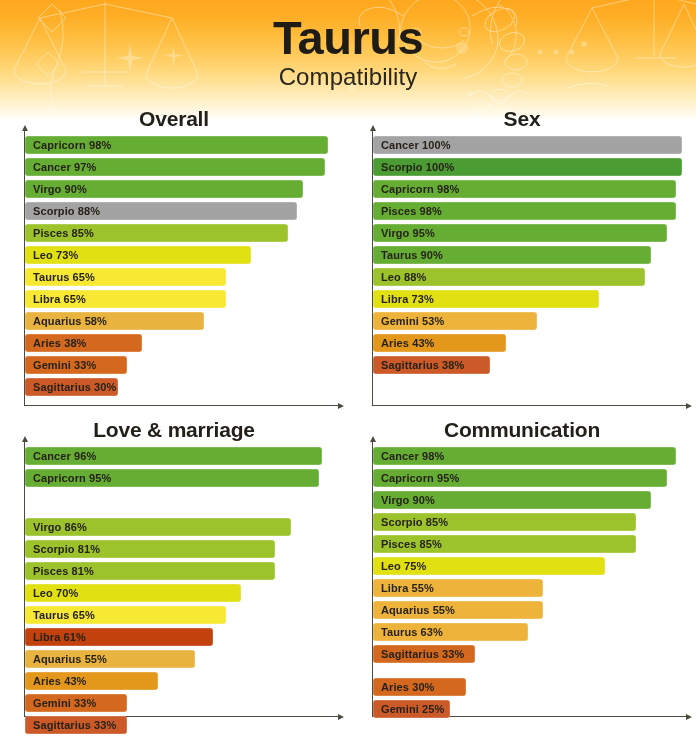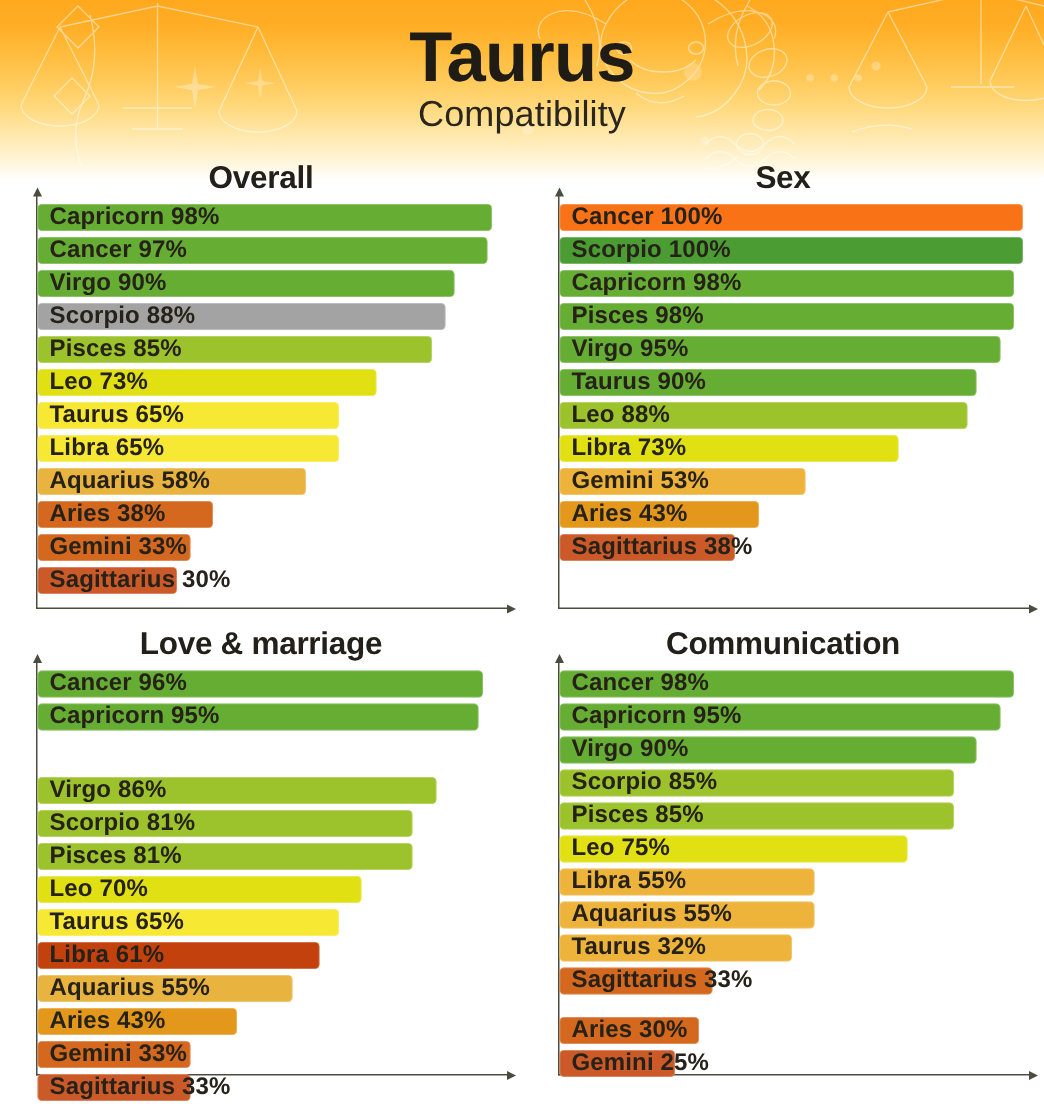--- a/index.html
+++ b/index.html
@@ -92,21 +92,21 @@
     position: relative;
     height: 18px;
     border-radius: 3px;
     min-width: 12px;
     box-shadow: 0 0 0 0.5px rgba(255,255,255,0.35) inset;
   }
   .bar-label {
     position: absolute;
     left: 8px; top: 0;
     height: 18px; line-height: 18px;
-    font-size: 16px; font-weight: 700; color: #262219;
+    font-size: 11px; font-weight: 700; color: #262219;
     white-space: nowrap;
     letter-spacing: 0.1px;
   }
 </style>
 </head>
 <body>
 
 <div id="page">
 
   <div class="header">
@@ -226,21 +226,21 @@
       </div>
     </div>
 
     <div class="chart-cell cell-1">
       <div class="chart-title">Sex</div>
       <div class="plot">
         <div class="axis-y"></div>
         <div class="axis-x"></div>
         <div class="bars">
             <div class="bar-row">
-              <div class="bar" style="width: 100%; background: #f97316; padding-left: 16px;">
+              <div class="bar" style="width: 100%; background: #a3a3a3; padding-left: 16px;">
                 <div class="bar-label">Cancer 100%</div>
               </div>
             </div>
             <div class="bar-row">
               <div class="bar" style="width: 100%; background: rgb(74, 156, 51);">
                 <div class="bar-label">Scorpio 100%</div>
               </div>
             </div>
             <div class="bar-row">
               <div class="bar" style="width: 98%; background: rgb(102, 173, 52);">
@@ -402,21 +402,21 @@
                 <div class="bar-label">Libra 55%</div>
               </div>
             </div>
             <div class="bar-row">
               <div class="bar" style="width: 55%; background: rgb(237, 179, 59);">
                 <div class="bar-label">Aquarius 55%</div>
               </div>
             </div>
             <div class="bar-row">
               <div class="bar" style="width: 50%; background: rgb(237, 179, 59);">
-                <div class="bar-label">Taurus 32%</div>
+                <div class="bar-label">Taurus 63%</div>
               </div>
             </div>
             <div class="bar-row">
               <div class="bar" style="width: 33%; background: rgb(212, 104, 31);">
                 <div class="bar-label">Sagittarius 33%</div>
               </div>
             </div>
             <div class="bar-row">
               <div class="bar" style="width: 30%; background: rgb(212, 104, 31); margin-top: 15px;">
                 <div class="bar-label">Aries 30%</div>

